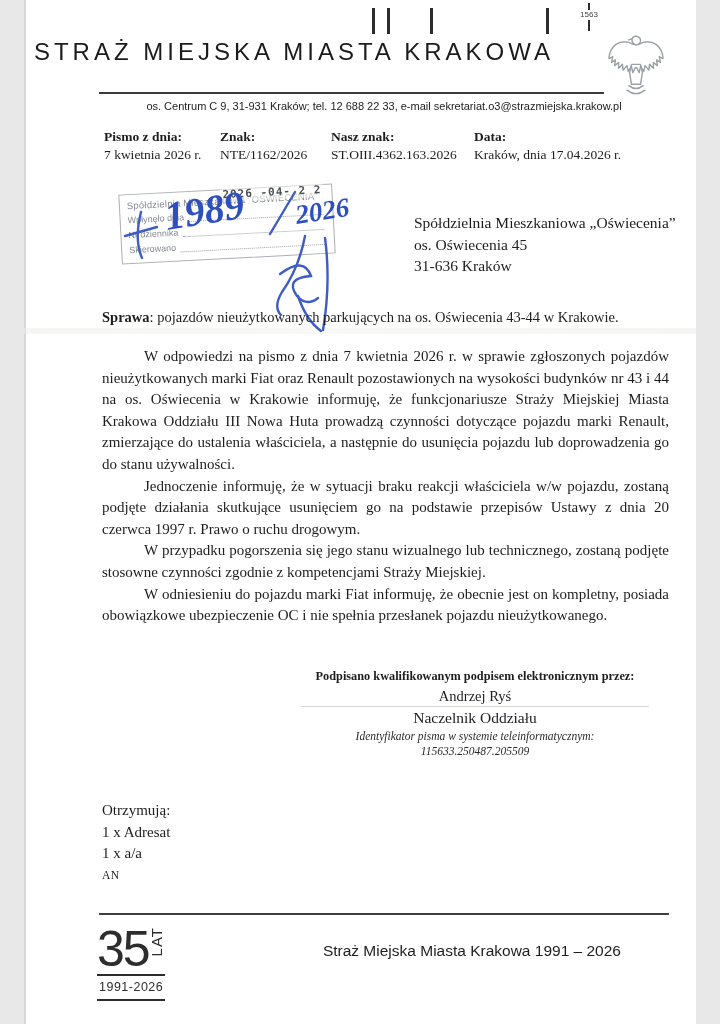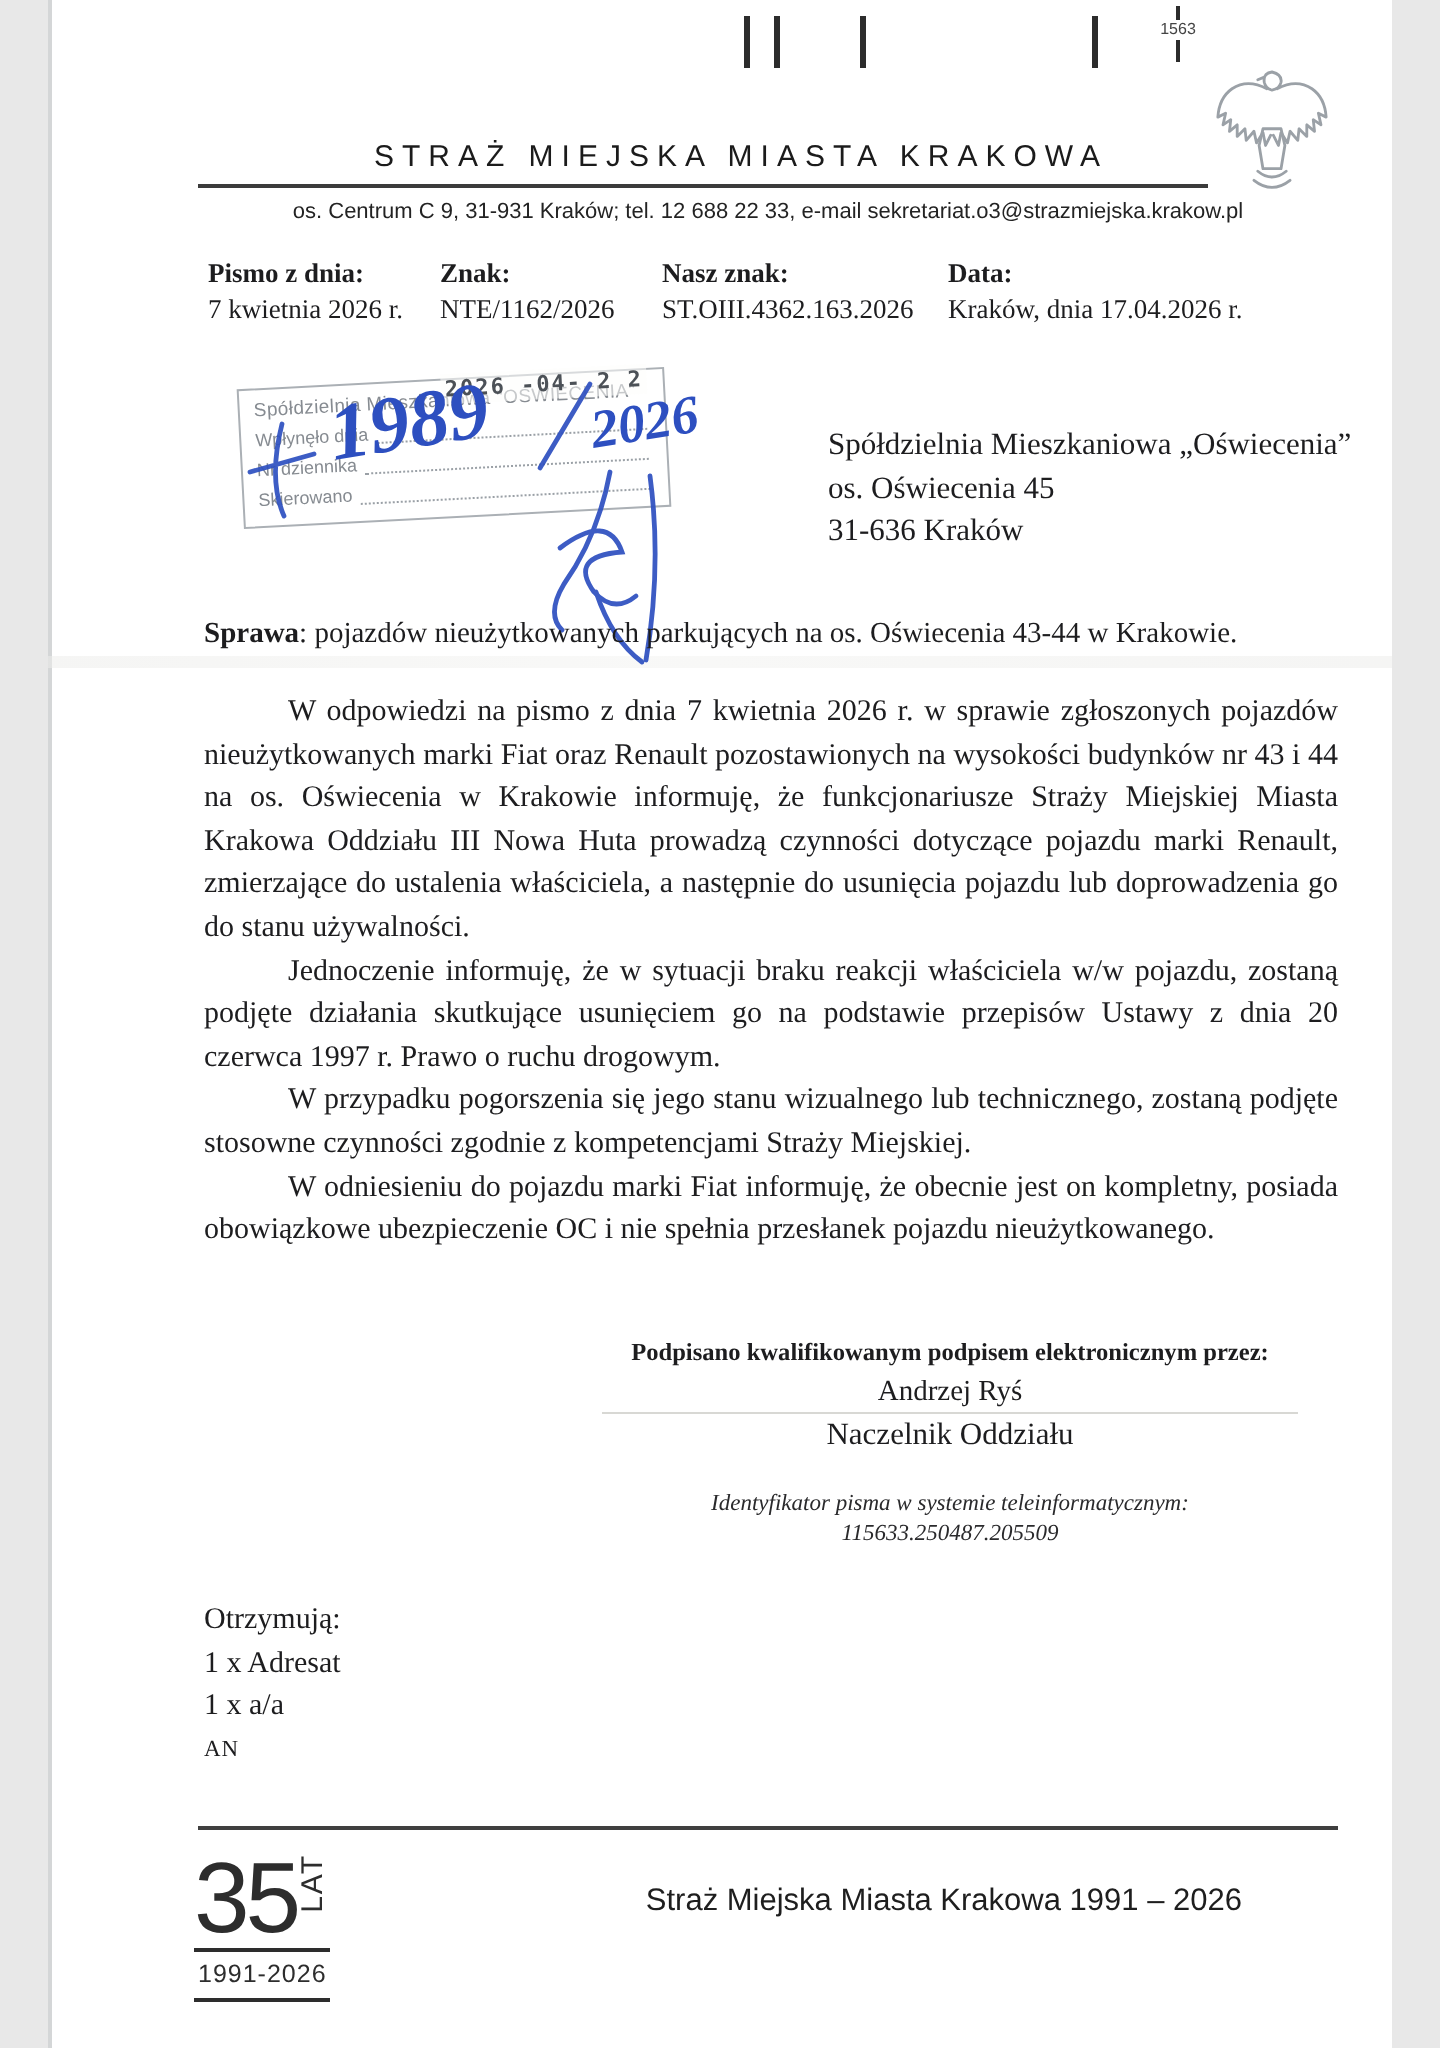--- a/index.html
+++ b/index.html
@@ -16,21 +16,21 @@
   
   .regbar { position:absolute; top:8px; width:3px; height:26px; background:#2c2c2c; }
   .rb1{left:348px;} .rb2{left:363px;} .rb3{left:406px;} .rb4{left:522px;}
   .reg-code { position:absolute; left:547px; top:3px; width:36px; text-align:center;
     font-family:"Liberation Sans", sans-serif; font-size:8px; color:#444; }
   .reg-tick { display:block; width:2px; height:7px; background:#2c2c2c; margin:0 auto; }
   .reg-tick.long { height:11px; margin-top:1px; }
 
   
   .org-block { position:absolute; right:142px; top:38px; text-align:right; font-family:"Liberation Sans", sans-serif; }
-  .org-title { font-size:15px; letter-spacing:4px; color:#1b1b1b; white-space:nowrap;margin-top:32px; }
+  .org-title { font-size:24px; letter-spacing:4px; color:#1b1b1b; white-space:nowrap; }
   .org-branch { font-size:14px; margin-top:4px; letter-spacing:.3px; color:#1b1b1b; }
   .emblem { position:absolute; left:583px; top:32px; }
   .header-rule { position:absolute; left:75px; top:92px; width:505px; height:2px; background:#3b3b3b; }
   .contact-line { position:absolute; left:75px; top:100px; width:570px; text-align:center;
     font-family:"Liberation Sans", sans-serif; font-size:11px; color:#232323; }
 
   
   .meta-col { position:absolute; top:128px; font-size:13.5px; line-height:18px; }
   .meta-col .lbl { font-weight:bold; }
   .mc1{left:80px;} .mc2{left:196px;} .mc3{left:307px;} .mc4{left:450px;}
@@ -58,21 +58,21 @@
   .body-text { position:absolute; left:78px; top:346px; width:567px; }
   .body-text p { font-size:15px; line-height:21.6px; text-align:justify; text-indent:42px; }
 
   
   .sig-block { position:absolute; left:270px; top:669px; width:362px; text-align:center; }
   .sig-label { font-weight:bold; font-size:12.3px; }
   .sig-name { font-size:14.5px; margin-top:4px; }
   .sig-divider { width:96%; height:1px; background:#d8d8d4; margin:1px auto 2px auto; }
   .sig-title { font-size:15.5px; }
   .sig-id-label, .sig-id-value { font-style:italic; font-size:11.5px; line-height:15px; color:#2a2a2c; }
-  .sig-id-label { margin-top:18px; }
+  .sig-id-label { margin-top:2px; }
 
   
   .distribution { position:absolute; left:78px; top:800px; font-size:15px; line-height:21.5px; }
   .distribution .initials { font-size:11.5px; letter-spacing:.5px; }
 
   
   .footer-rule { position:absolute; left:75px; top:913px; width:570px; height:2px; background:#3f3f3f; }
   .logo35 { position:absolute; left:73px; top:925px; font-family:"Liberation Sans", sans-serif; color:#2d2d2d; }
   .l35-row { display:flex; align-items:flex-start; }
   .l35-num { font-size:50px; line-height:48px; letter-spacing:-2px; font-weight:400; }

